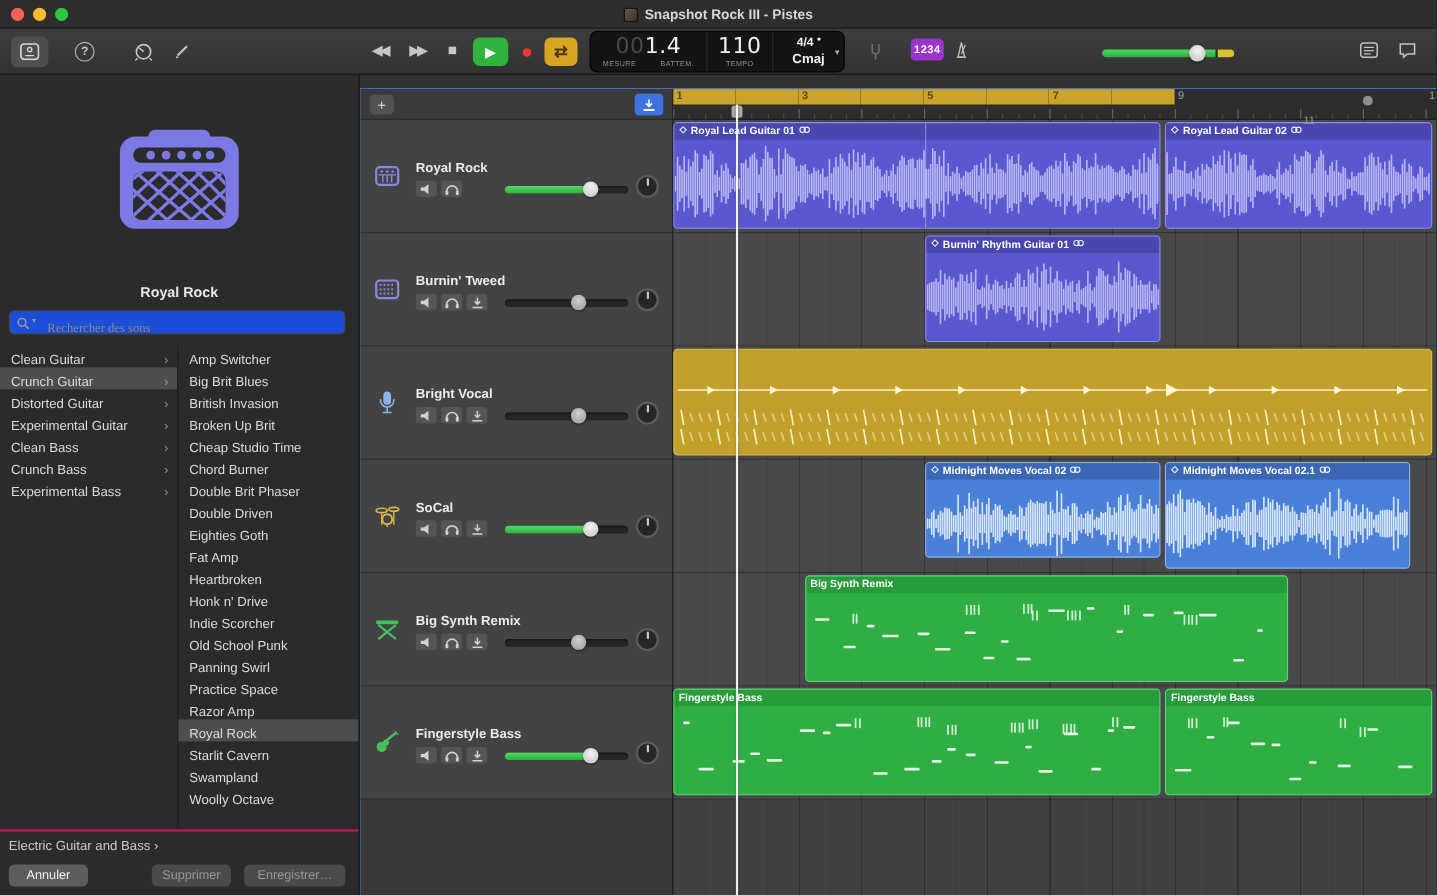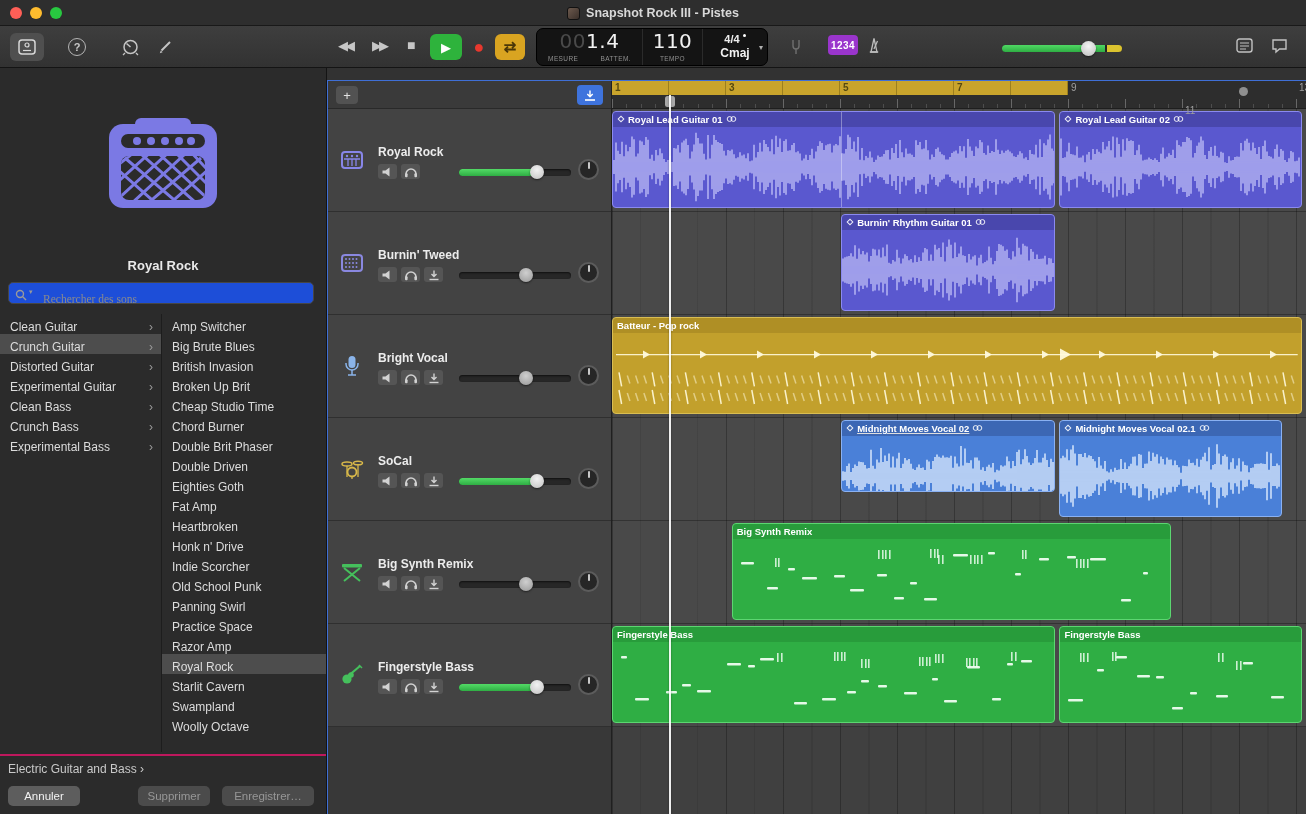--- a/index.html
+++ b/index.html
@@ -299,21 +299,21 @@
           <div class="lib-row">
             <span class="lib-label">Experimental Bass</span>
             <span class="lib-chev">›</span>
           </div>
         </div>
       <div class="lib-col pats" id="lib-patches">
           <div class="lib-row">
             <span class="lib-label">Amp Switcher</span>
           </div>
           <div class="lib-row">
-            <span class="lib-label">Big Brute Blues</span>
+            <span class="lib-label">Big Brit Blues</span>
           </div>
           <div class="lib-row">
             <span class="lib-label">British Invasion</span>
           </div>
           <div class="lib-row">
             <span class="lib-label">Broken Up Brit</span>
           </div>
           <div class="lib-row">
             <span class="lib-label">Cheap Studio Time</span>
           </div>
@@ -707,23 +707,20 @@
                 <span class="r-ic"><svg width="11" height="8" viewBox="0 0 11 8">
                     <circle cx="3.6" cy="4" r="2.4" fill="none" stroke="rgba(255,255,255,0.9)" stroke-width="1"></circle>
                     <circle cx="7.4" cy="4" r="2.4" fill="none" stroke="rgba(255,255,255,0.9)" stroke-width="1"></circle>
                   </svg></span>
               </div>
               <div class="r-body"><svg width="212.32" height="80">
                   <path d="M1 28.6L1 51.4M3 27.3L3 52.7M5 26.4L5 53.6M7 25.9L7 54.1M9 23.2L9 56.8M11 26.4L11 53.6M13 15.2L13 64.8M15 28.8L15 51.2M17 18.6L17 61.4M19 24.2L19 55.8M21 21.1L21 58.9M23 24.4L23 55.6M25 22.4L25 57.6M27 31.4L27 48.6M29 26.0L29 54.0M31 18.8L31 61.2M33 19.5L33 60.5M35 25.4L35 54.6M37 19.5L37 60.5M39 27.5L39 52.5M41 17.6L41 62.4M43 26.2L43 53.8M45 14.5L45 65.5M47 32.7L47 47.3M49 33.7L49 46.3M51 30.0L51 50.0M53 31.5L53 48.5M55 19.7L55 60.3M57 27.8L57 52.2M59 33.4L59 46.6M61 28.4L61 51.6M63 24.3L63 55.7M65 25.9L65 54.1M67 30.3L67 49.7M69 29.1L69 50.9M71 32.4L71 47.6M73 25.2L73 54.8M75 31.9L75 48.1M77 27.3L77 52.7M79 30.9L79 49.1M81 22.4L81 57.6M83 18.0L83 62.0M85 19.2L85 60.8M87 30.8L87 49.2M89 24.6L89 55.4M91 30.7L91 49.3M93 14.8L93 65.2M95 19.6L95 60.4M97 18.0L97 62.0M99 27.1L99 52.9M101 12.6L101 67.4M103 31.4L103 48.6M105 16.7L105 63.3M107 9.5L107 70.5M109 14.8L109 65.2M111 28.3L111 51.7M113 12.5L113 67.5M115 27.1L115 52.9M117 23.5L117 56.5M119 16.5L119 63.5M121 25.3L121 54.7M123 26.1L123 53.9M125 32.4L125 47.6M127 24.1L127 55.9M129 29.5L129 50.5M131 26.5L131 53.5M133 25.2L133 54.8M135 35.5L135 44.5M137 27.7L137 52.3M139 24.8L139 55.2M141 33.3L141 46.7M143 31.9L143 48.1M145 30.4L145 49.6M147 16.4L147 63.6M149 27.7L149 52.3M151 34.2L151 45.8M153 31.1L153 48.9M155 21.1L155 58.9M157 13.9L157 66.1M159 14.8L159 65.2M161 16.3L161 63.7M163 20.8L163 59.2M165 19.5L165 60.5M167 28.1L167 51.9M169 29.4L169 50.6M171 21.2L171 58.8M173 26.6L173 53.4M175 7.8L175 72.2M177 17.7L177 62.3M179 24.6L179 55.4M181 13.7L181 66.3M183 15.7L183 64.3M185 16.5L185 63.5M187 30.4L187 49.6M189 19.0L189 61.0M191 21.7L191 58.3M193 29.1L193 50.9M195 24.5L195 55.5M197 28.9L197 51.1M199 28.8L199 51.2M201 28.6L201 51.4M203 25.7L203 54.3M205 34.4L205 45.6M207 28.1L207 51.9M209 28.6L209 51.4M211 32.9L211 47.1" stroke="#b6b5f4" stroke-width="1.5"></path>
                 </svg></div>
             </div>
             <div class="region yellow" style="left: 0px; top: 236px; width: 689.7px; height: 97px;">
-              <div class="r-strip">
-                <span class="r-name">Batteur - Pop rock</span>
-              </div>
               <div class="r-body"><svg width="687.6999999999999" height="80">
                   <path d="M3 21.6H684.6999999999999" stroke="rgba(255,250,220,0.9)" stroke-width="1.3"></path>
                   <path d="M30 17.6l7 4-7 4z" fill="rgba(255,250,220,0.95)"></path>
                   <path d="M87 17.6l7 4-7 4z" fill="rgba(255,250,220,0.95)"></path>
                   <path d="M144 17.6l7 4-7 4z" fill="rgba(255,250,220,0.95)"></path>
                   <path d="M201 17.6l7 4-7 4z" fill="rgba(255,250,220,0.95)"></path>
                   <path d="M258 17.6l7 4-7 4z" fill="rgba(255,250,220,0.95)"></path>
                   <path d="M315 17.6l7 4-7 4z" fill="rgba(255,250,220,0.95)"></path>
                   <path d="M372 17.6l7 4-7 4z" fill="rgba(255,250,220,0.95)"></path>
                   <path d="M429 17.6l7 4-7 4z" fill="rgba(255,250,220,0.95)"></path>
@@ -891,21 +888,21 @@
                   <path d="M620.2 60.0L622.8 68.0" stroke="rgba(255,250,220,0.5)" stroke-width="1.5"></path>
                   <path d="M628.5 60.0L631.1 68.0" stroke="rgba(255,250,220,0.5)" stroke-width="1.5"></path>
                   <path d="M636.8 57.0L639.4 71.0" stroke="rgba(255,250,220,0.9)" stroke-width="1.5"></path>
                   <path d="M645.1 60.0L647.7 68.0" stroke="rgba(255,250,220,0.5)" stroke-width="1.5"></path>
                   <path d="M653.4 60.0L656.0 68.0" stroke="rgba(255,250,220,0.5)" stroke-width="1.5"></path>
                   <path d="M661.7 60.0L664.3 68.0" stroke="rgba(255,250,220,0.5)" stroke-width="1.5"></path>
                   <path d="M670.0 57.0L672.6 71.0" stroke="rgba(255,250,220,0.9)" stroke-width="1.5"></path>
                   <path d="M678.3 60.0L680.9 68.0" stroke="rgba(255,250,220,0.5)" stroke-width="1.5"></path>
                 </svg></div>
             </div>
-            <div class="region blue" style="left: 229.14px; top: 339px; width: 214.32px; height: 72px; text-decoration: underline;">
+            <div class="region blue" style="left: 229.14px; top: 339px; width: 214.32px; height: 87px;">
               <div class="r-strip">
                 <span class="r-ic"><svg width="8" height="8" viewBox="0 0 8 8">
                     <rect x="2" y="2" width="4" height="4" fill="none" stroke="rgba(255,255,255,0.9)" stroke-width="1" transform="rotate(45 4 4)"></rect>
                   </svg></span>
                 <span class="r-name">Midnight Moves Vocal 02</span>
                 <span class="r-ic"><svg width="11" height="8" viewBox="0 0 11 8">
                     <circle cx="3.6" cy="4" r="2.4" fill="none" stroke="rgba(255,255,255,0.9)" stroke-width="1"></circle>
                     <circle cx="7.4" cy="4" r="2.4" fill="none" stroke="rgba(255,255,255,0.9)" stroke-width="1"></circle>
                   </svg></span>
               </div>

